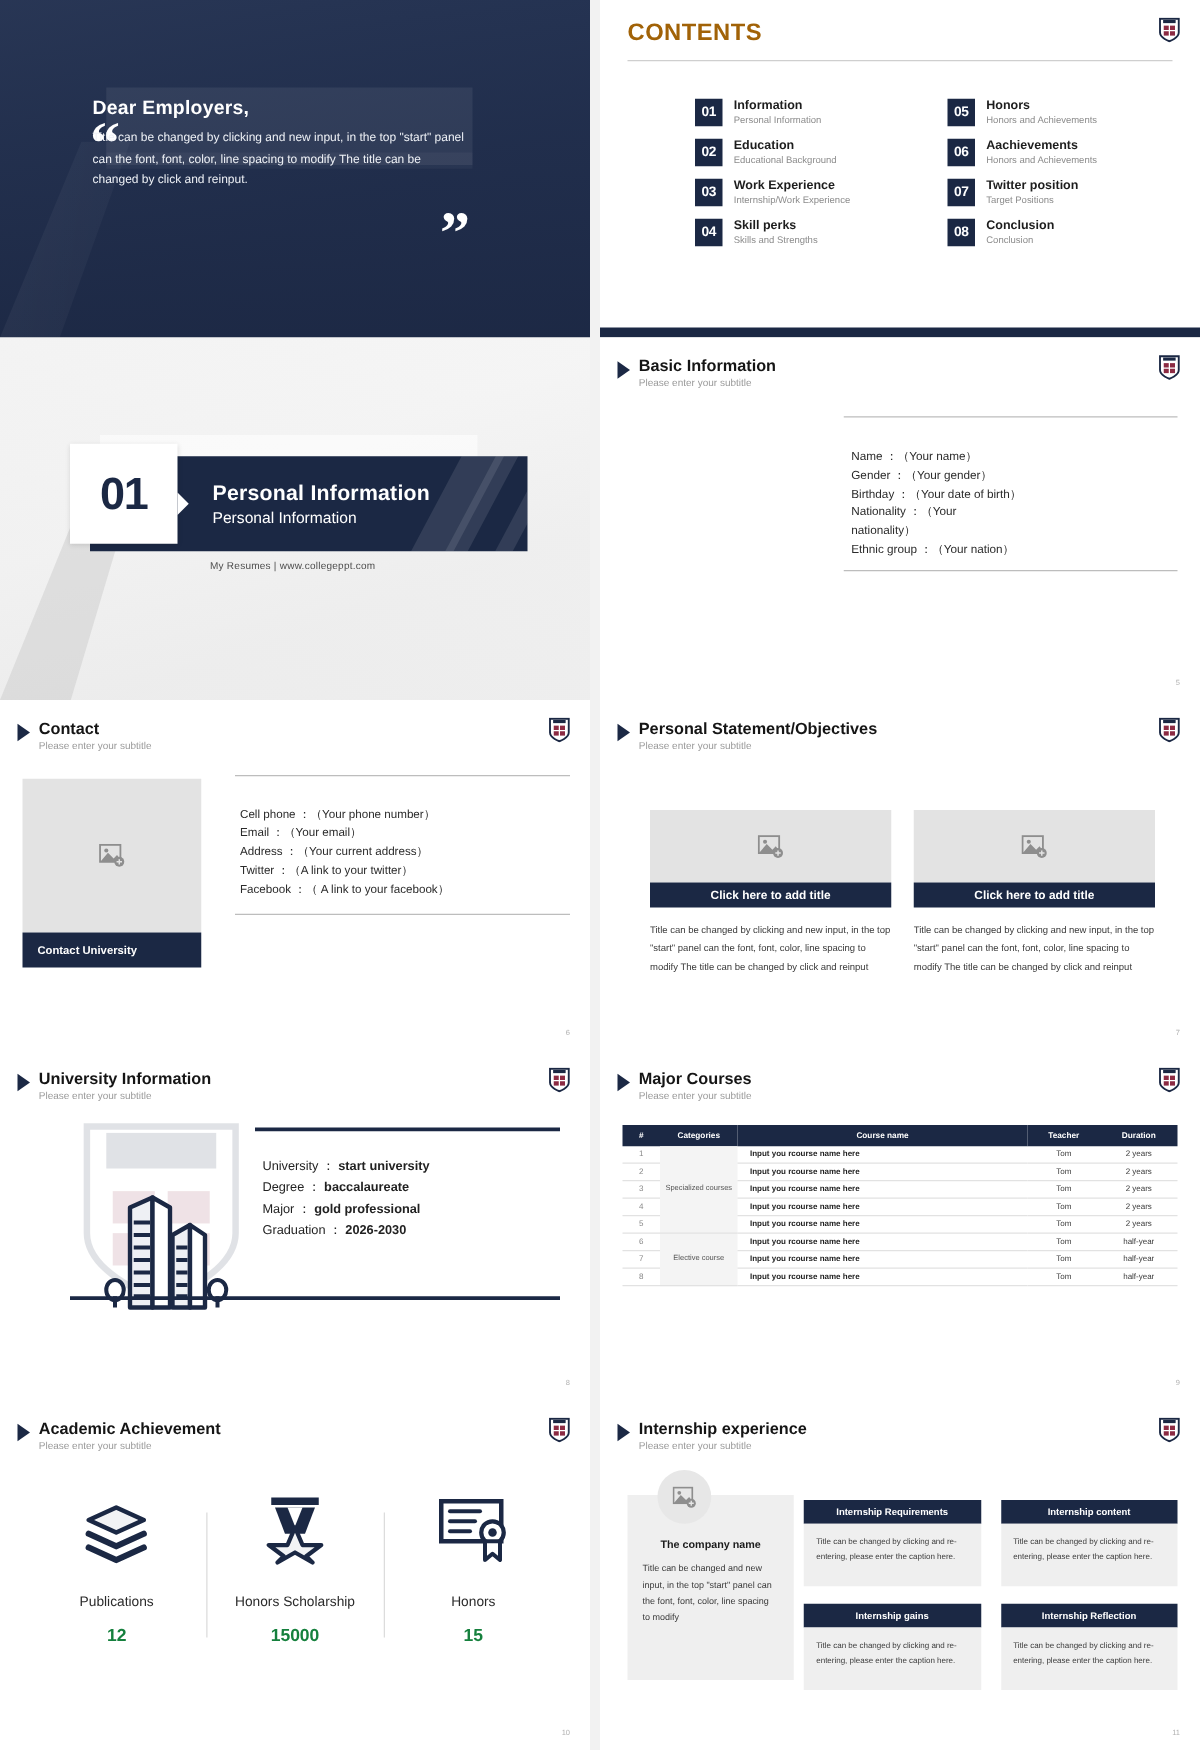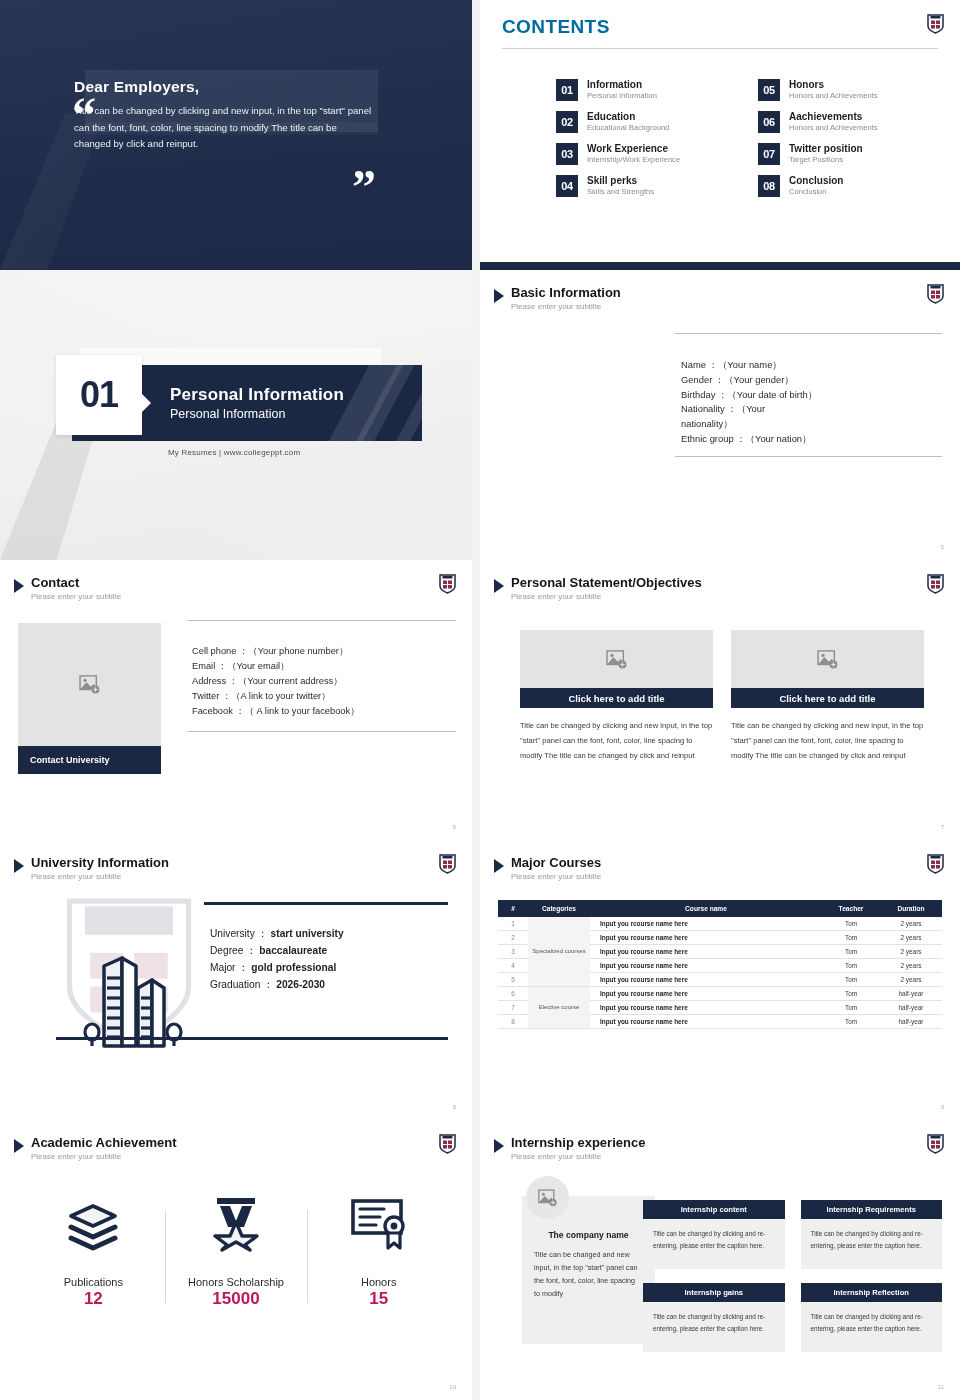--- a/index.html
+++ b/index.html
@@ -51,21 +51,21 @@
   .cover p { font-size: 9.6px; line-height: 1.72; color: #eef1f6; }
   .quote-open, .quote-close {
     position: absolute; color: #fff; font-size: 48px; line-height: .7;
     font-family: "Liberation Serif", serif; font-weight: bold;
   }
   .quote-open { left: 72px; top: 98px; }
   .quote-close { left: 352px; top: 170px; }
 
   
   .contents { padding: 16px 22px 0 22px; }
-  .contents h2 { font-size: 19px; font-weight: bold; color: #0369a1; letter-spacing: .4px; }
+  .contents h2 { font-size: 19px; font-weight: bold; color: #a16207; letter-spacing: .4px; }
   .contents .rule { height: 1px; background: #cfcfcf; margin-top: 10px; }
   .toc-grid {
     margin-top: 30px; margin-left: 54px;
     display: grid; grid-template-columns: 1fr 1fr; column-gap: 22px; row-gap: 10px;
   }
   .toc-item { display: flex; align-items: flex-start; gap: 9px; }
   .toc-num {
     width: 22px; height: 22px; flex: 0 0 22px;
     background: #1b2844; color: #fff; font-size: 11px; font-weight: bold;
     display: flex; align-items: center; justify-content: center; letter-spacing: -.3px;
@@ -152,21 +152,21 @@
   .ct-photo { position: absolute; left: 18px; top: 63px; width: 143px; height: 155px; }
   .ct-photo .ph-box { width: 100%; height: 123px; }
   .ct-photo .cap-bar { width: 100%; height: 28px; justify-content: flex-start; padding-left: 12px; }
   .ct-right { position: absolute; left: 188px; top: 60px; right: 16px; }
   .ct-right .line-t { height: 1px; background: #bdbdbd; }
   .ct-right .line-b { height: 1px; background: #bdbdbd; margin-top: 6px; }
   .ct-list { padding: 23px 0 6px 4px; }
   .ct-list li { list-style: none; font-size: 9.3px; color: #2b2b2b; line-height: 1.62; }
 
   
-  .ps-cols { position: absolute; left: 40px; right: 36px; top: 70px; display: flex; gap: 18px; }
+  .ps-cols { position: absolute; left: 40px; right: 36px; top: 88px; display: flex; gap: 18px; }
   .ps-card { flex: 1; }
   .ps-card .ph-box { width: 100%; height: 58px; }
   .ps-card .cap-bar { width: 100%; height: 20px; font-size: 9.5px; }
   .ps-card p { font-size: 7.6px; color: #3a3a3a; line-height: 1.95; margin-top: 11px; }
 
   
   .uni-wrap { position: absolute; left: 56px; top: 60px; right: 22px; height: 200px; }
   .uni-mark { position: absolute; left: 8px; top: -4px; width: 130px; height: 150px; opacity: .13; }
   .uni-ico { position: absolute; left: 20px; top: 36px; width: 112px; height: 118px; }
   .uni-txt { position: absolute; left: 148px; top: 2px; right: 2px; }
@@ -185,24 +185,24 @@
   .tbl td.idx { color: #888; width: 26px; }
 
   
   .aa-row { position: absolute; left: 22px; right: 22px; top: 76px; display: flex; }
   .aa-cell { flex: 1; text-align: center; position: relative; padding: 0 6px; }
   .aa-cell + .aa-cell::before {
     content: ""; position: absolute; left: 0; top: 14px; bottom: 6px; width: 1px; background: #dcdcdc;
   }
   .aa-cell svg { display: block; margin: 0 auto 12px auto; }
   .aa-lbl { font-size: 11px; color: #2b2b2b; margin-top: 24px; }
-  .aa-val { font-size: 17px; font-weight: bold; color: #be185d; margin-top: 1px; }
-
-  
-  .in-left { position: absolute; left: 22px; top: 76px; width: 133px; height: 148px; background: #efefef; padding: 34px 12px 0 12px; margin-left: 20px; }
+  .aa-val { font-size: 14px; font-weight: bold; color: #15803d; margin-top: 12px; }
+
+  
+  .in-left { position: absolute; left: 22px; top: 76px; width: 133px; height: 148px; background: #efefef; padding: 34px 12px 0 12px; }
   .in-avatar {
     position: absolute; left: 46px; top: 56px; width: 43px; height: 43px; border-radius: 50%;
     background: #e7e7e7; display: flex; align-items: center; justify-content: center; z-index: 3;
   }
   .in-left h4 { font-size: 8.6px; font-weight: bold; color: #1b1b1b; text-align: center; margin-bottom: 8px; }
   .in-left p { font-size: 7.2px; color: #3a3a3a; line-height: 1.82; }
   .in-grid {
     position: absolute; left: 163px; right: 18px; top: 80px;
     display: grid; grid-template-columns: 1fr 1fr; gap: 14px 16px;
   }
@@ -690,25 +690,25 @@
         <path d="M18 13.6 V18.4 M15.6 16 H20.4" stroke="#e7e7e7" stroke-width="1.3"></path>
       </svg>
     </div>
     <div class="in-left">
       <h4>The company name</h4>
       <p>Title can be changed and new input, in the top "start" panel can the font, font, color, line spacing to modify</p>
     </div>
 
     <div class="in-grid">
       <div class="in-card">
+        <div class="hd">Internship Requirements</div>
+        <div class="bd">Title can be changed by clicking and re-entering, please enter the caption here.</div>
+      </div>
+      <div class="in-card">
         <div class="hd">Internship content</div>
-        <div class="bd">Title can be changed by clicking and re-entering, please enter the caption here.</div>
-      </div>
-      <div class="in-card">
-        <div class="hd">Internship Requirements</div>
         <div class="bd">Title can be changed by clicking and re-entering, please enter the caption here.</div>
       </div>
       <div class="in-card">
         <div class="hd">Internship gains</div>
         <div class="bd">Title can be changed by clicking and re-entering, please enter the caption here.</div>
       </div>
       <div class="in-card">
         <div class="hd">Internship Reflection</div>
         <div class="bd">Title can be changed by clicking and re-entering, please enter the caption here.</div>
       </div>

